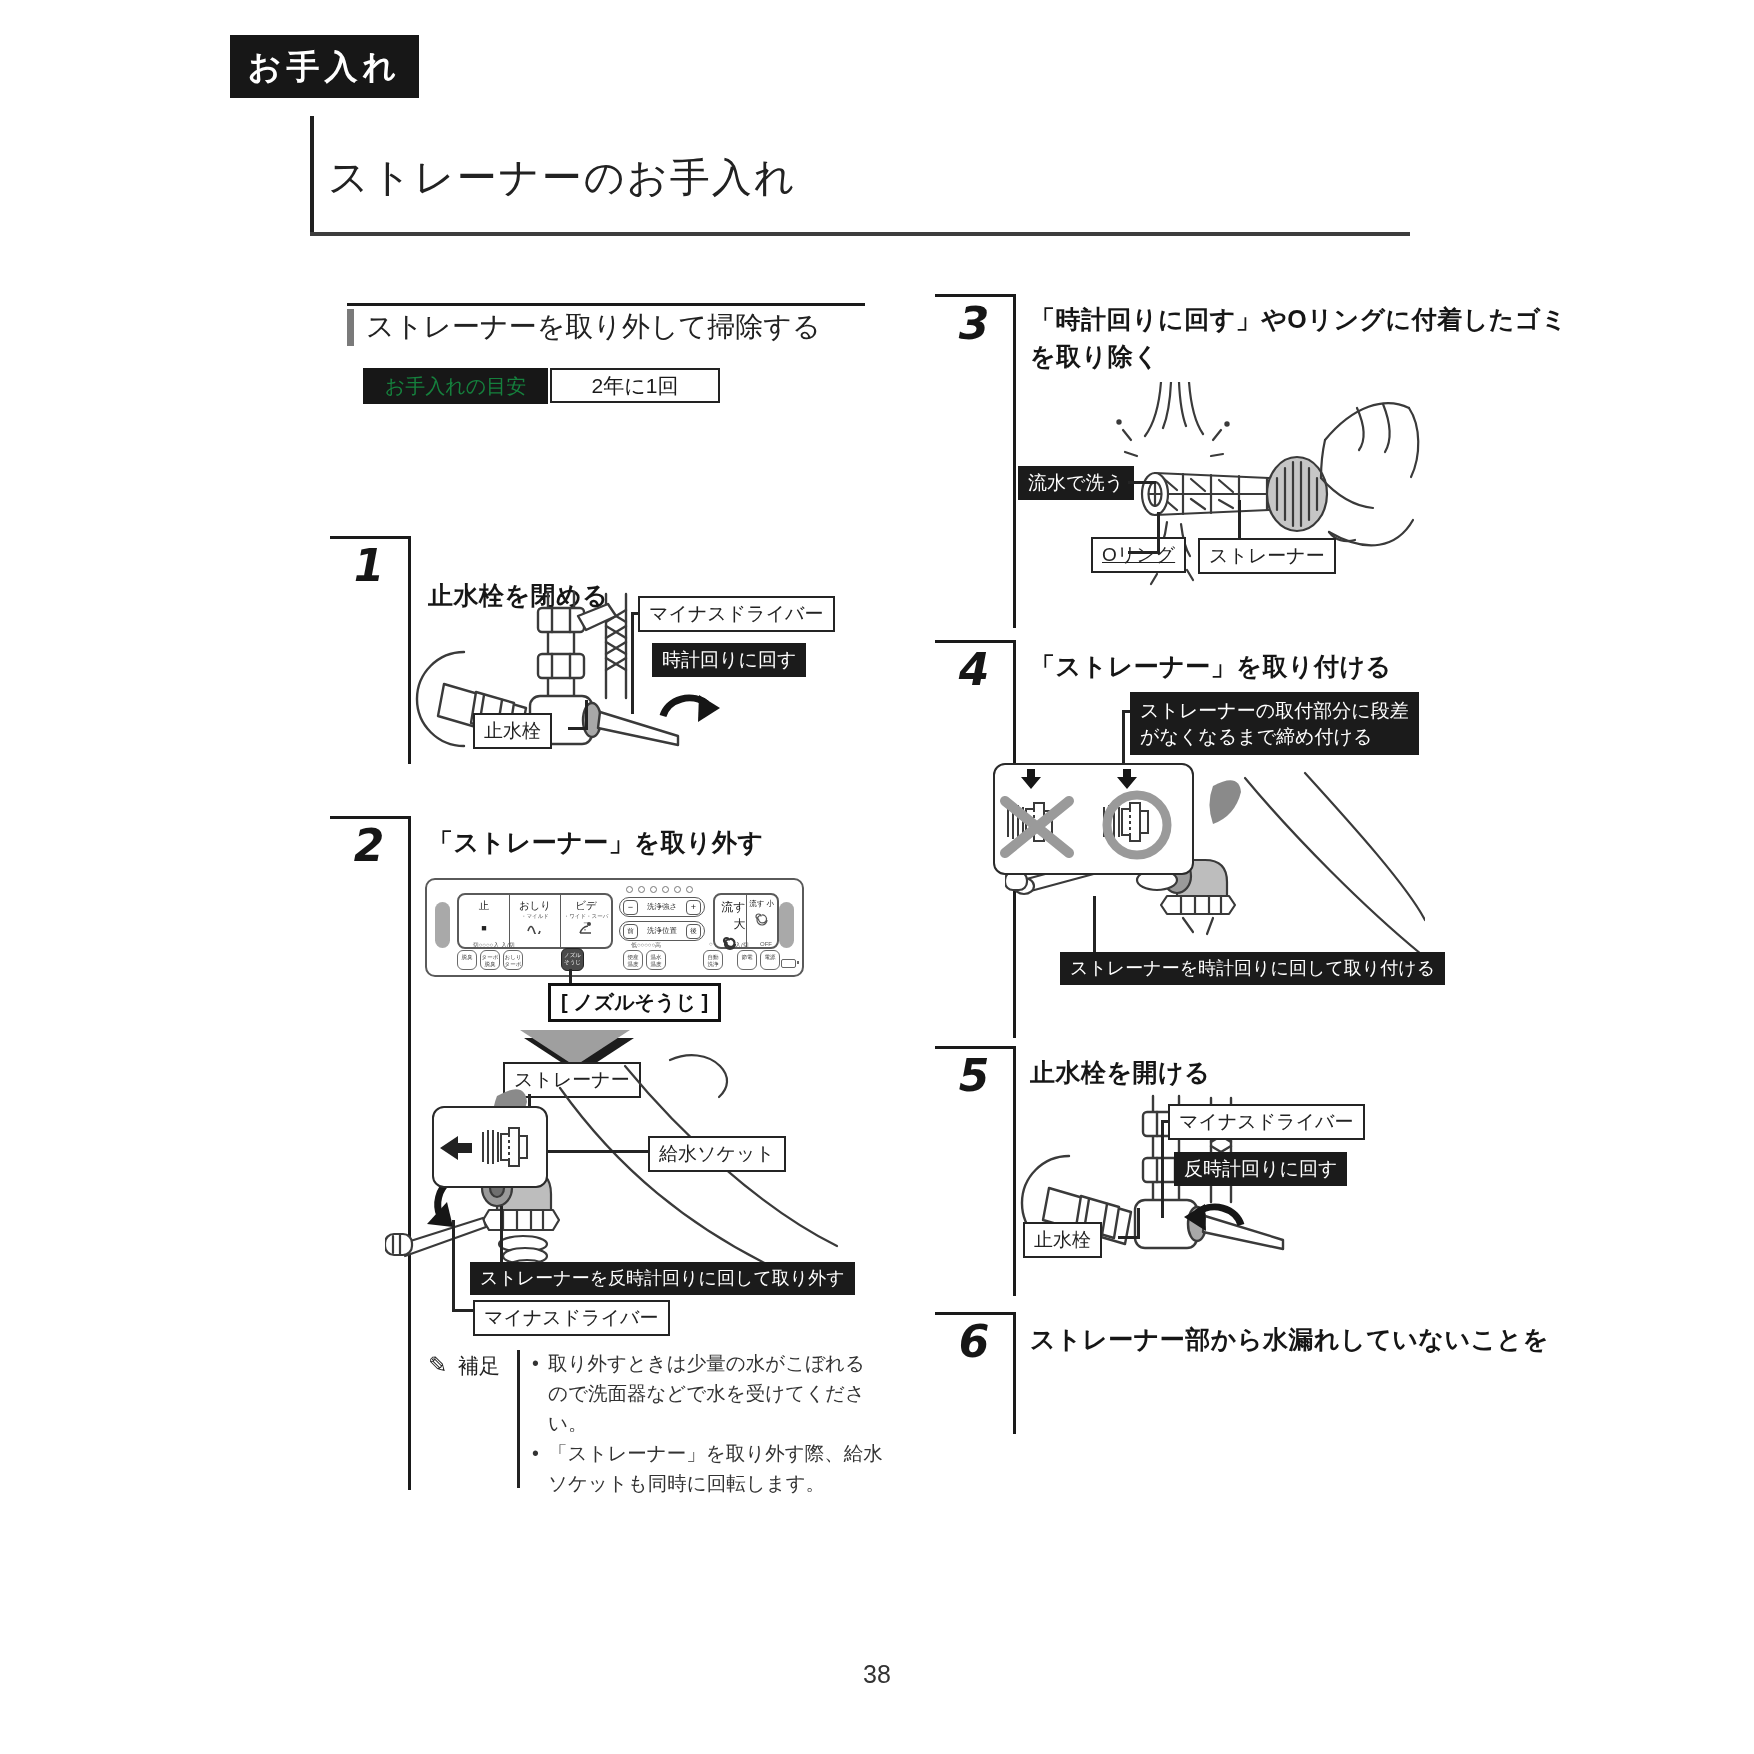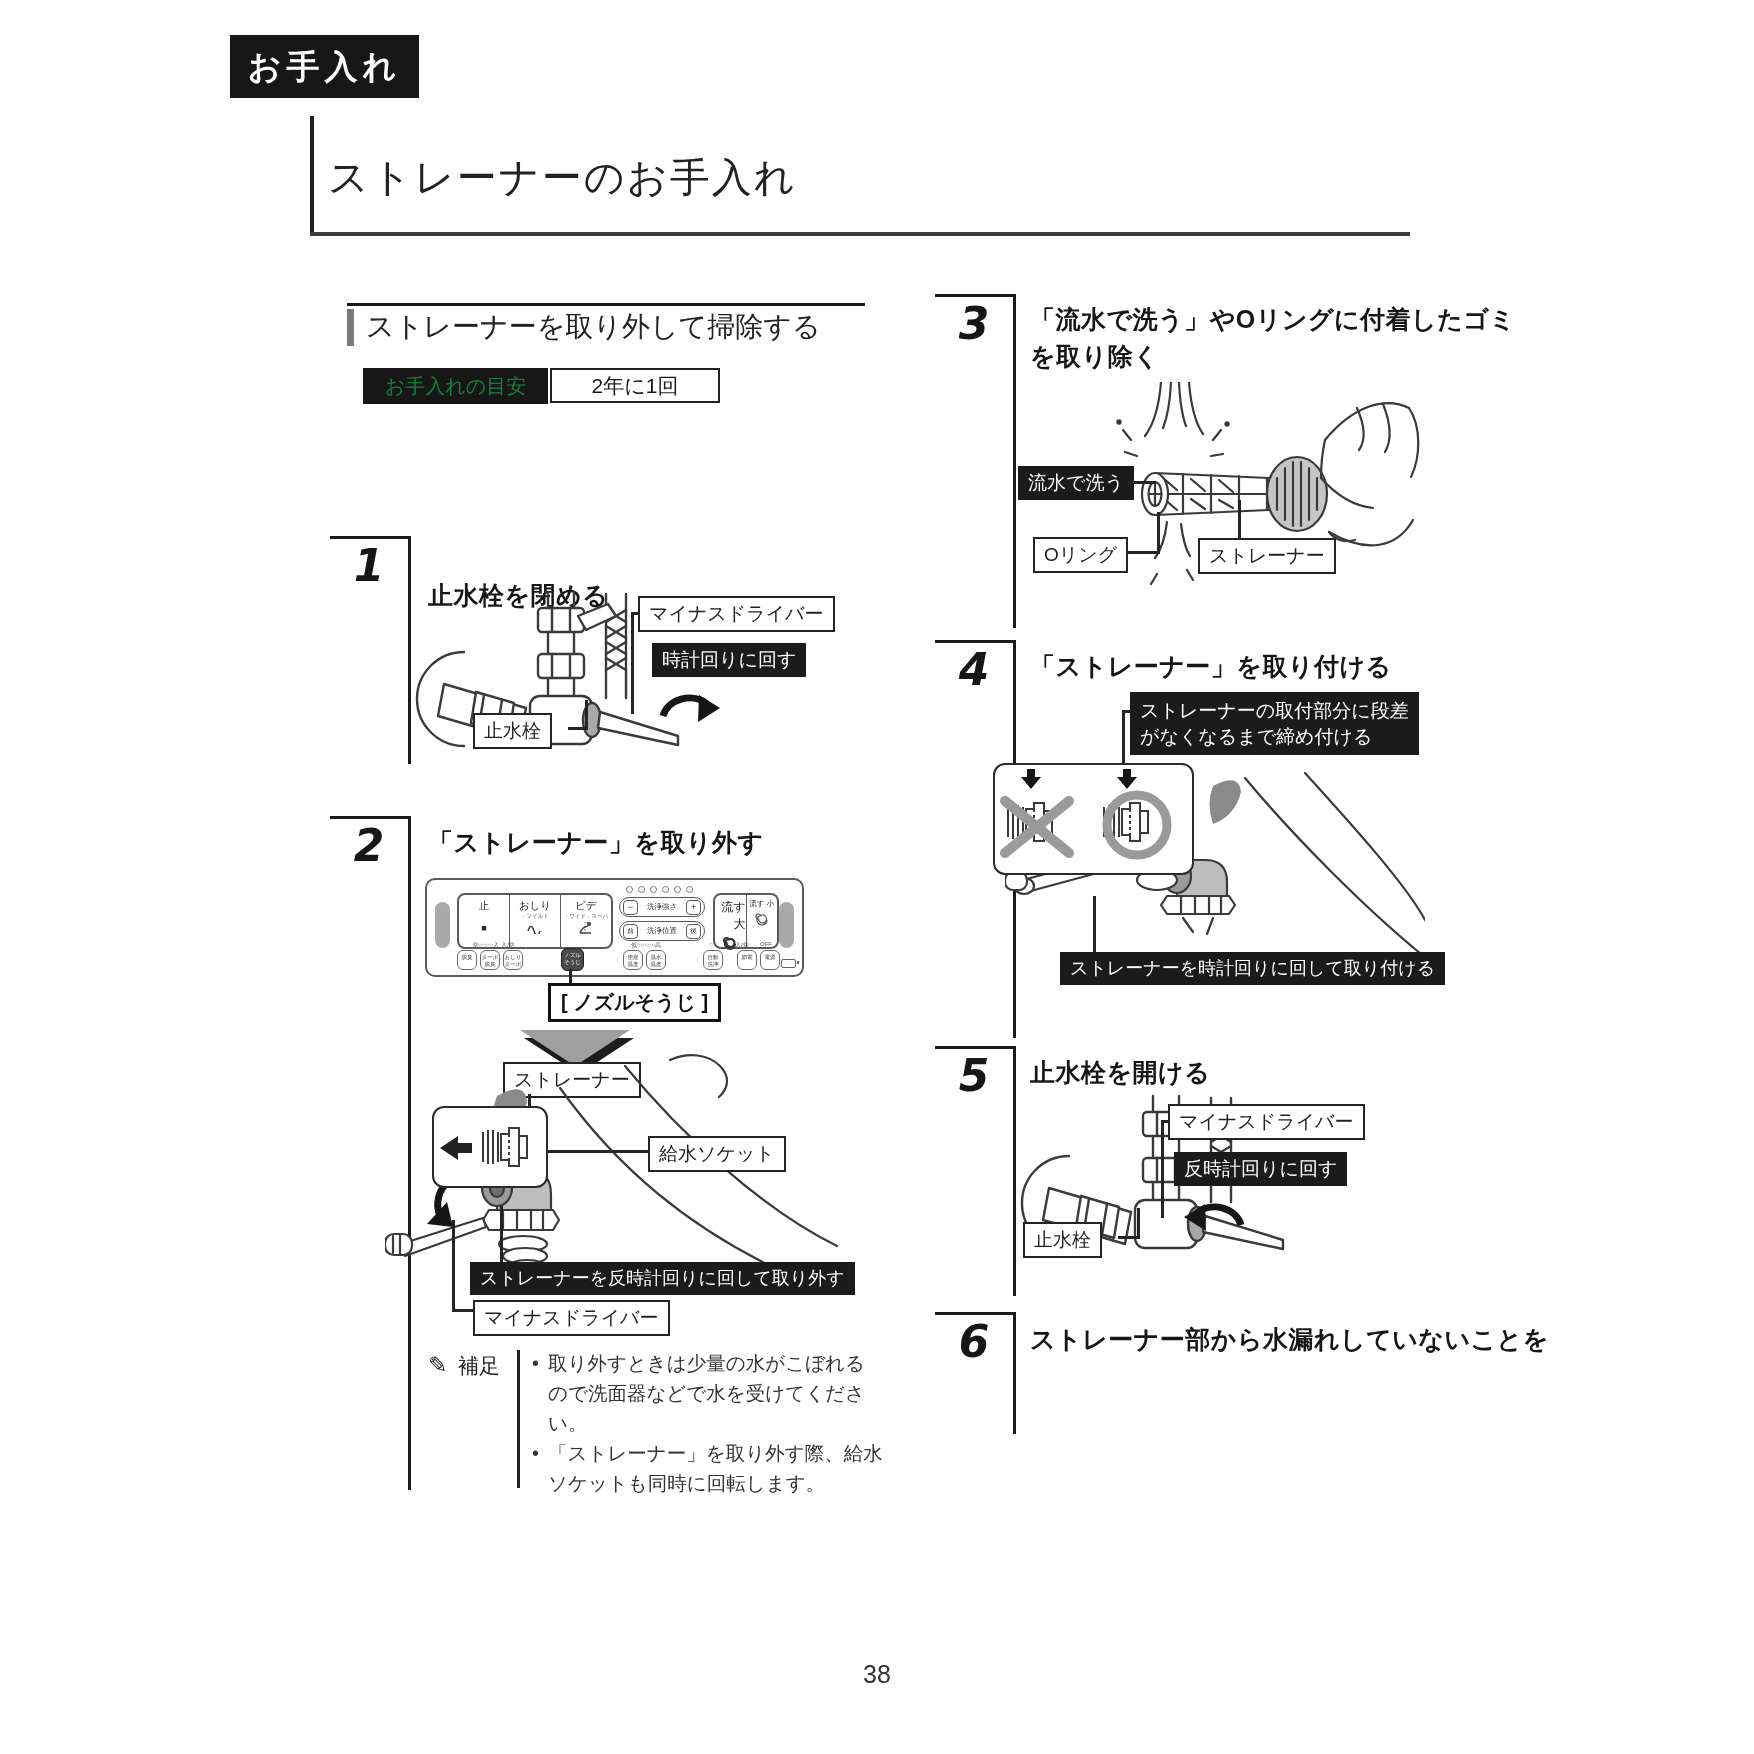--- a/index.html
+++ b/index.html
@@ -329,21 +329,21 @@
     <div class="bullet">
       <span class="bdot">•</span>
       <span>「ストレーナー」を取り外す際、給水ソケットも同時に回転します。</span>
     </div>
   </div>
 
   <div class="topline" style="left:935px;top:294px;"></div>
   <div class="rail" style="left:1013px;top:294px;height:334px;"></div>
   <div class="stepnum" style="left:935px;top:298px;">3</div>
   <div class="shead shead2" style="left:1030px;top:301px;">
-    <div>「流水で洗う」やOリングに付着したゴミ</div>
+    <div>「時計回りに回す」やOリングに付着したゴミ</div>
     <div>を取り除く</div>
   </div>
 
   <svg class="abs" style="left:985px;top:382px;" width="440" height="225">
     <g fill="none" stroke="#3a3a3a" stroke-width="2.2" stroke-linecap="round" stroke-linejoin="round">
       <path d="M176,0 c-2,26 -7,42 -16,54"></path>
       <path d="M204,0 c2,26 7,42 14,52"></path>
       <path d="M186,0 c-1,22 -4,36 -8,46"></path>
       <path d="M194,0 c1,22 4,36 7,44"></path>
       <line x1="146" y1="58" x2="138" y2="48"></line>
@@ -387,21 +387,21 @@
       <path d="M344,150 C382,172 412,166 428,138"></path>
       <path d="M336,96 C352,114 368,124 388,126"></path>
       <path d="M340,58 C336,76 336,86 336,96"></path>
       <path d="M344,150 C350,158 360,161 370,158"></path>
     </g>
   </svg>
 
   <div class="badge" style="left:1018px;top:466px;">流水で洗う</div>
   <div class="conn" style="left:1128px;top:481px;width:28px;height:3px;"></div>
 
-  <div class="lbl" style="left:1033px;top:537px;">Oリング</div>
+  <div class="lbl" style="left:1091px;top:537px;text-decoration:underline;">Oリング</div>
   <div class="conn" style="left:1128px;top:551px;width:32px;height:3px;"></div>
   <div class="conn" style="left:1157px;top:512px;width:3px;height:42px;"></div>
 
   <div class="lbl" style="left:1198px;top:538px;">ストレーナー</div>
   <div class="conn" style="left:1238px;top:500px;width:3px;height:38px;"></div>
 
   <div class="topline" style="left:935px;top:640px;"></div>
   <div class="rail" style="left:1013px;top:640px;height:398px;"></div>
   <div class="stepnum" style="left:935px;top:644px;">4</div>
   <div class="shead" style="left:1030px;top:650px;">「ストレーナー」を取り付ける</div>

